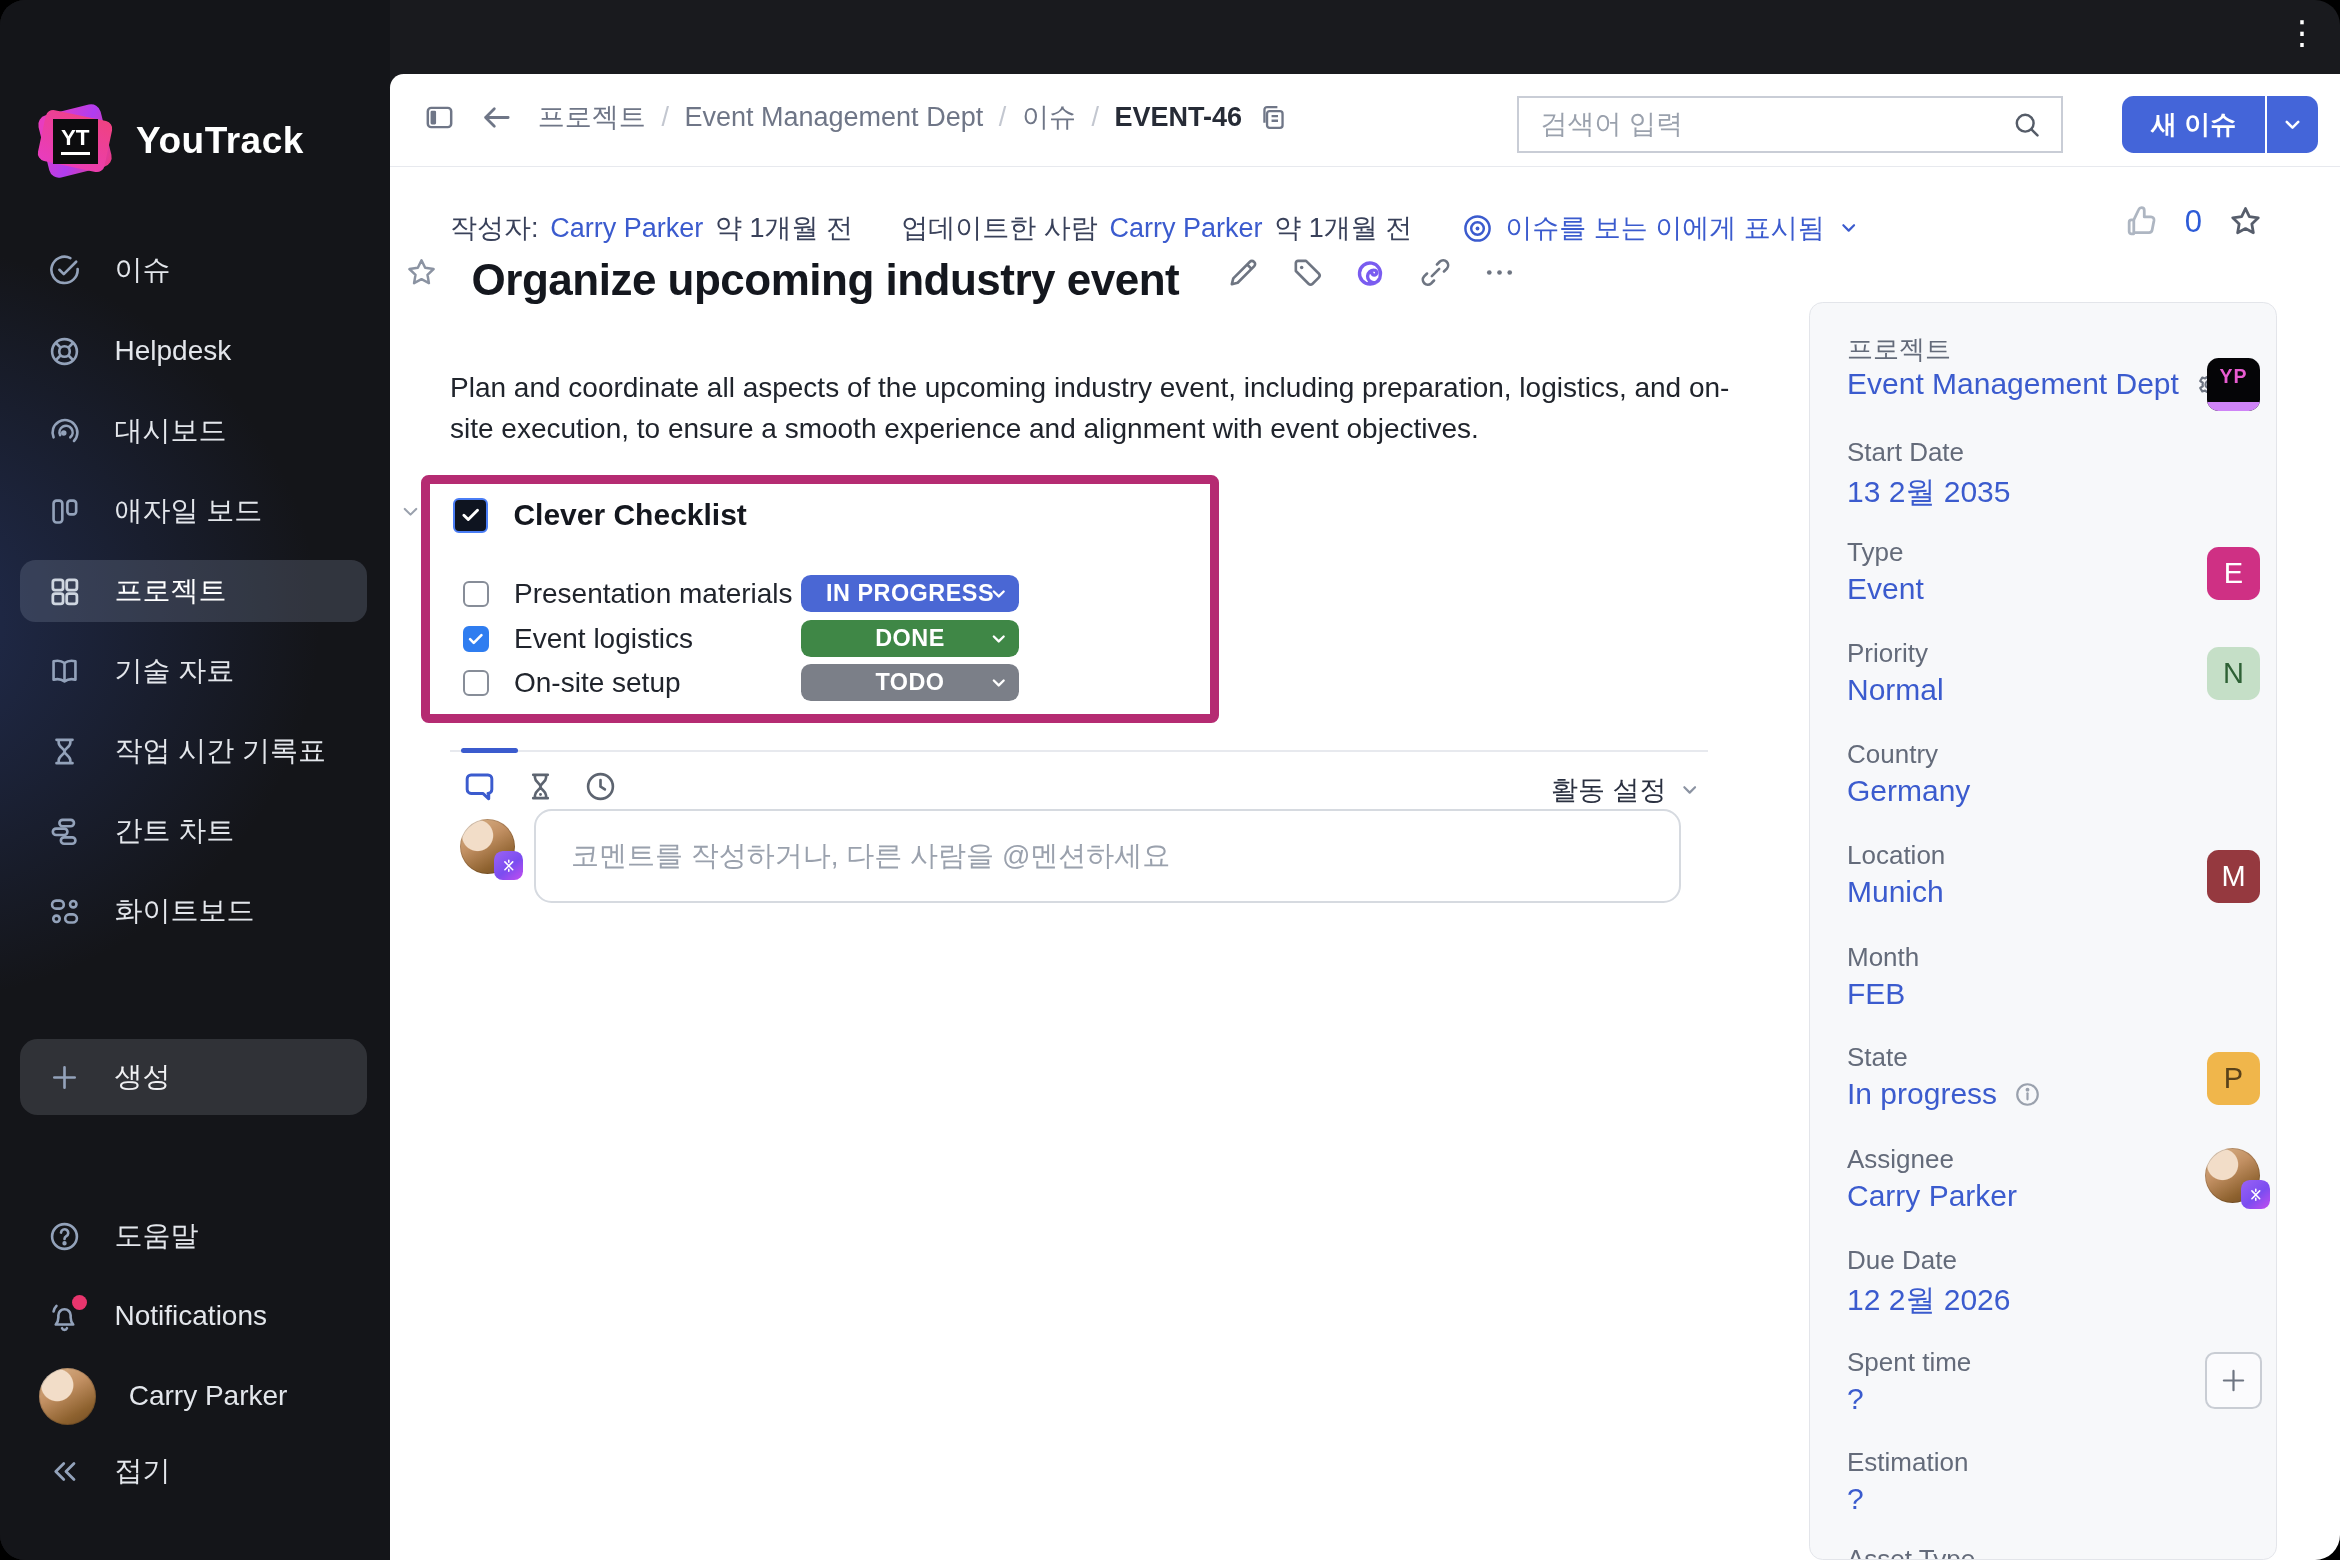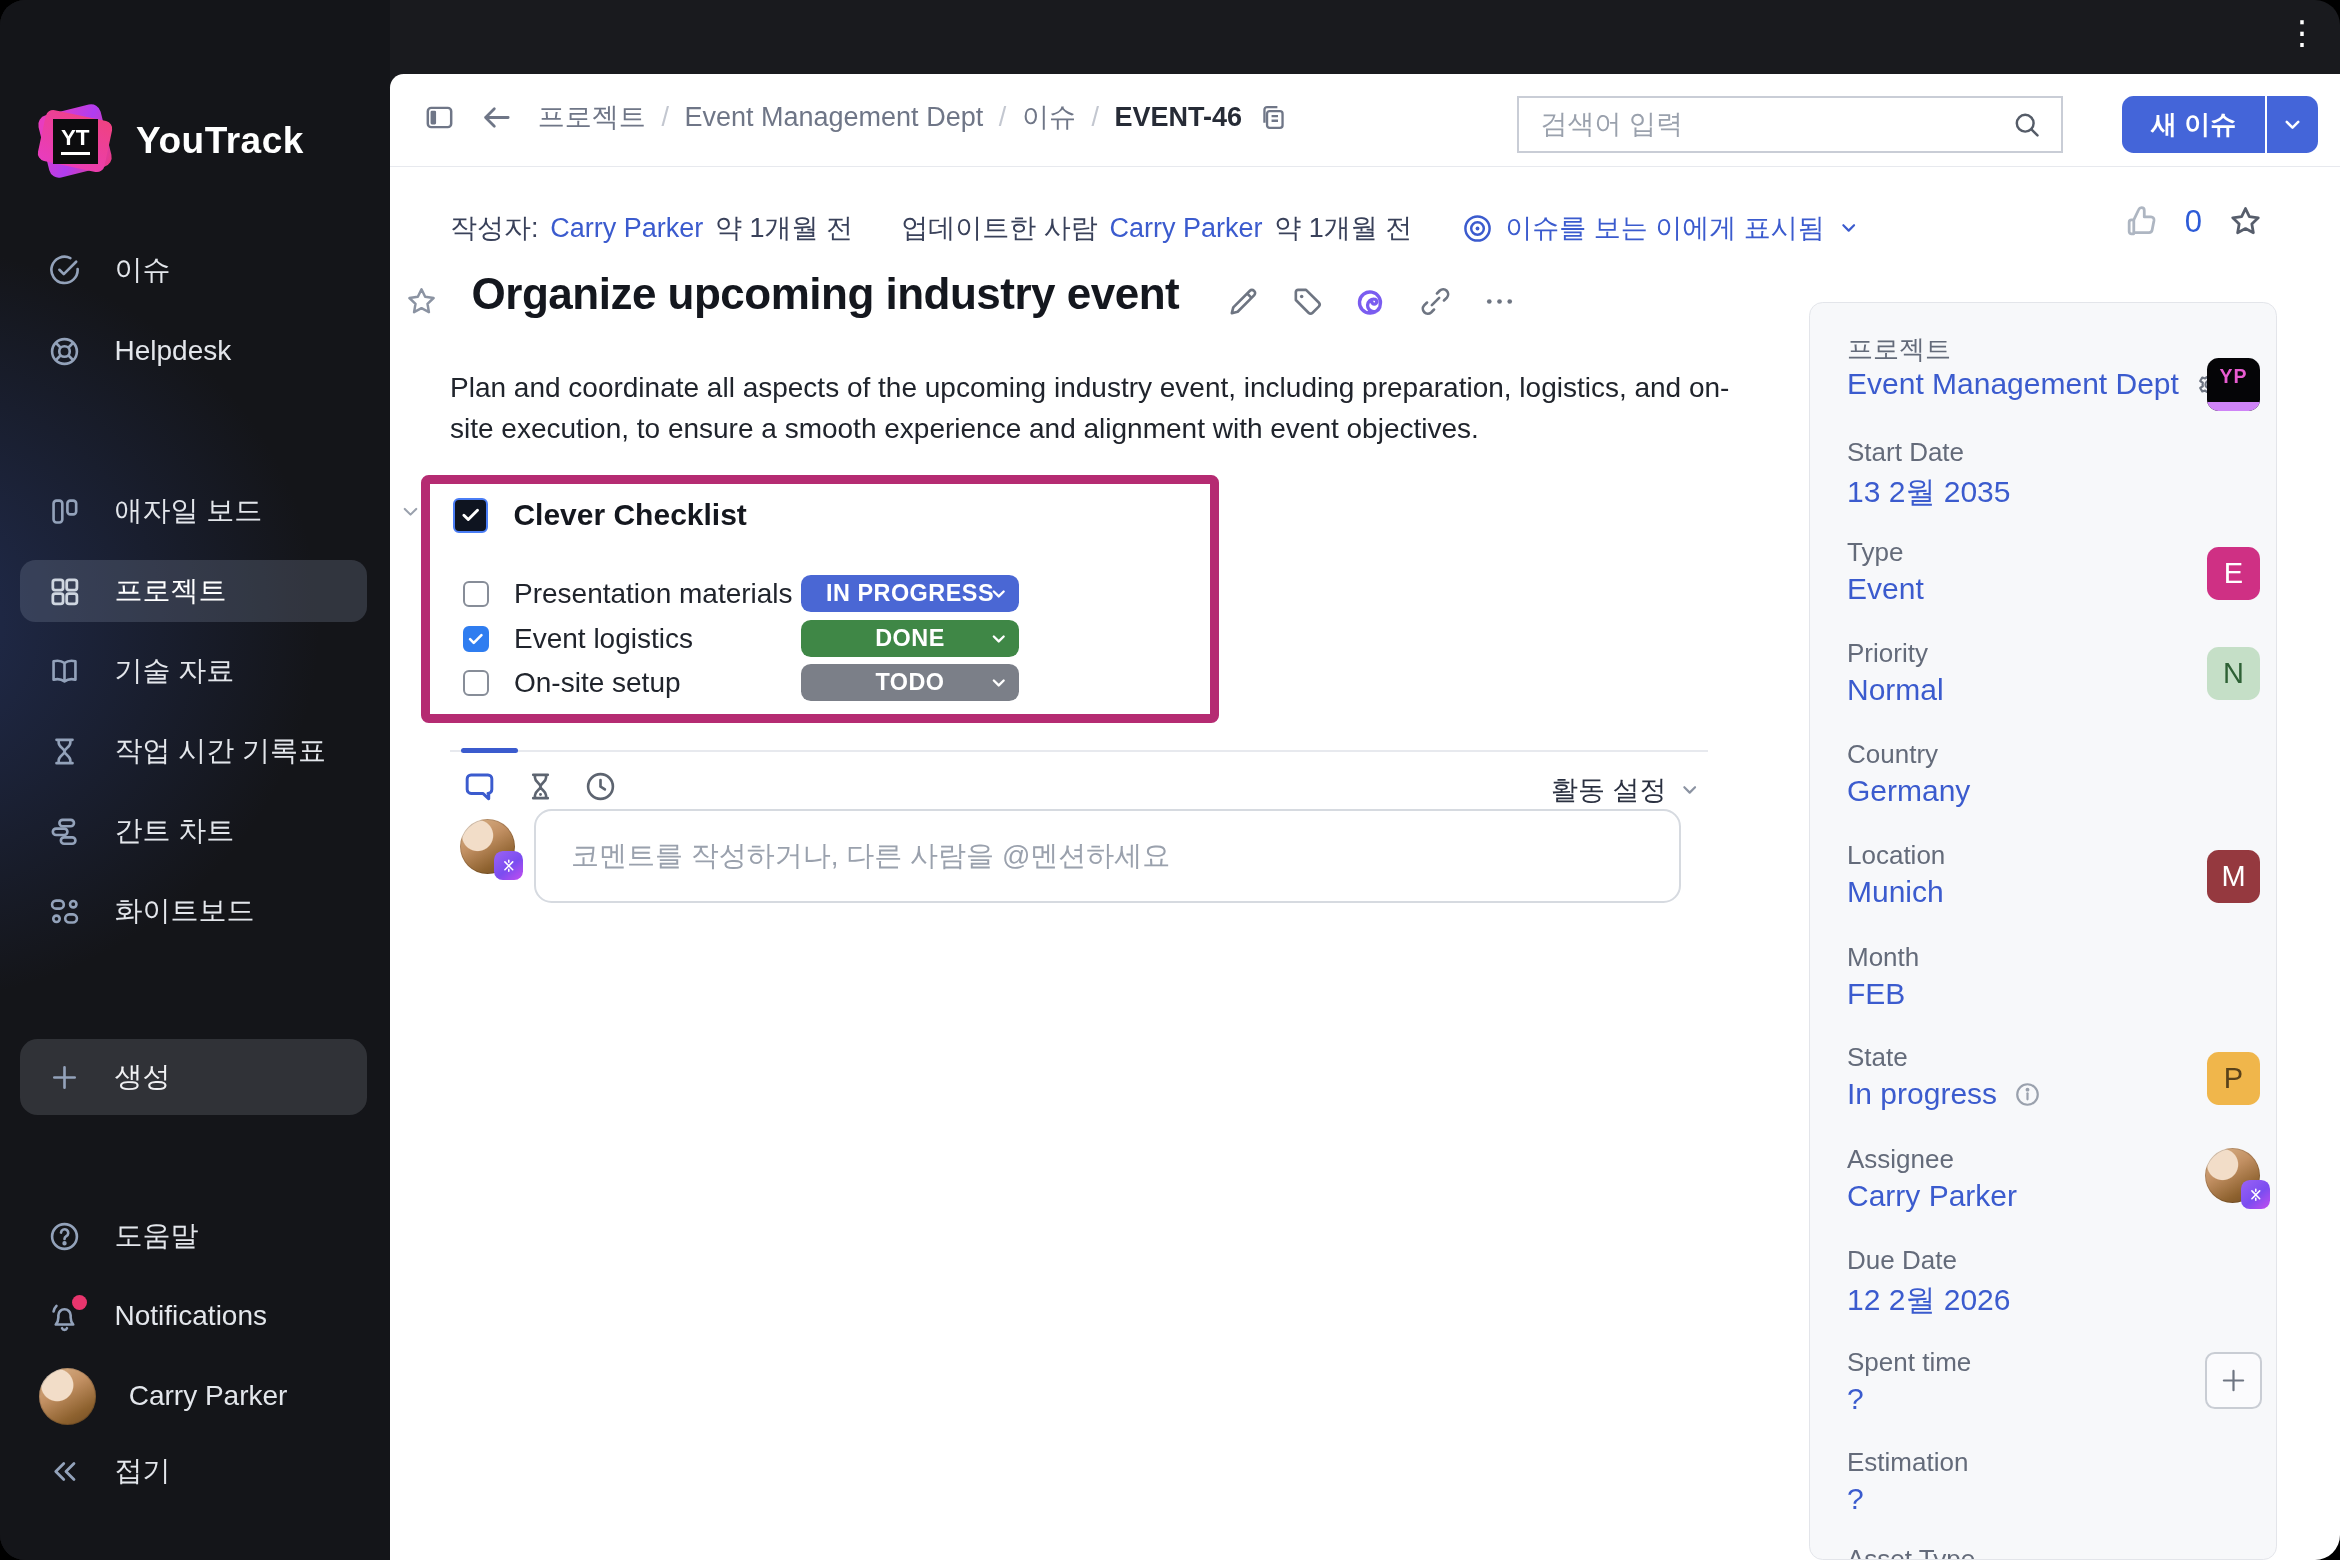--- a/index.html
+++ b/index.html
@@ -41,21 +41,21 @@
   .searchbox input{border:none;outline:none;flex:1;font-size:27px;padding:0 21.5px;color:#30343d;font-family:inherit;background:transparent;}
   .newissue{position:absolute;left:1732px;top:22.4px;height:57px;display:flex;border-radius:11.7px;overflow:hidden;}
   .newissue .main{background:#4465d9;color:#fff;font-size:26px;font-weight:bold;display:flex;align-items:center;padding:0 29px;}
   .newissue .split{width:2px;background:rgba(255,255,255,.9);}
   .newissue .dd{background:#4465d9;color:#fff;width:51px;display:flex;align-items:center;justify-content:center;}
   .meta{position:absolute;left:60px;top:136px;display:flex;align-items:center;gap:11.7px;font-size:27px;color:#39415a;}
   .meta .lnk{color:#3b5bce;}
   .meta .gap{width:25px;}
   .likes{position:absolute;right:76px;top:129px;display:flex;align-items:center;gap:25px;color:#9aa3b2;}
   .likes .cnt{color:#2d5bd7;font-size:31px;}
-  .title-row{position:absolute;left:13.7px;top:195px;display:flex;align-items:flex-end;gap:29px;}
+  .title-row{position:absolute;left:13.7px;top:181px;display:flex;align-items:flex-start;gap:29px;}
   .title{font-size:44px;font-weight:bold;color:#14171e;letter-spacing:-0.5px;margin:0 17.6px 0 3.9px;}
   .ticon{color:#6e7582;display:flex;align-items:center;}
   .desc{position:absolute;left:60px;top:293px;width:1297px;font-size:28px;line-height:41px;color:#20242c;}
   
   .annot{position:absolute;left:31px;top:401px;width:780px;height:230px;border:9.8px solid #b52b72;border-radius:7.8px;background:#fff;}
   .chk-collapse{position:absolute;left:7.8px;top:425px;color:#9aa1ad;}
   .chk-head{position:absolute;left:23.4px;top:13.7px;display:flex;align-items:center;gap:25px;}
   .chk-head .box{width:31px;height:31px;border-radius:5.9px;background:#0e1420;border:2.9px solid #4a7df5;display:flex;align-items:center;justify-content:center;}
   .chk-title{font-size:30px;font-weight:bold;color:#14171e;}
   .chk-row{position:absolute;left:33px;display:flex;align-items:center;gap:25px;height:39px;}
@@ -123,20 +123,30 @@
     <div class="side-item" style="top:320px">
       <span class="side-icon">
           <svg width="35" height="35" viewBox="0 0 24 24" fill="none" stroke="currentColor" stroke-width="1.8">
             <circle cx="12" cy="12" r="8.5"></circle>
             <circle cx="12" cy="12" r="3.6"></circle>
             <path d="M6 6l3.4 3.4M18 6l-3.4 3.4M6 18l3.4-3.4M18 18l-3.4-3.4"></path>
           </svg>
         </span>
       <span>Helpdesk</span>
     </div>
+    <div class="side-item" style="top:400px">
+      <span class="side-icon">
+          <svg width="35" height="35" viewBox="0 0 24 24" fill="none" stroke="currentColor" stroke-width="1.8" stroke-linecap="round">
+            <path d="M4.5 16a8.5 8.5 0 1 1 14 2.5"></path>
+            <path d="M9 14.5a4.5 4.5 0 1 1 7 1.5"></path>
+            <circle cx="11.5" cy="13" r="1" fill="currentColor"></circle>
+          </svg>
+        </span>
+      <span>대시보드</span>
+    </div>
     <div class="side-item" style="top:480px">
       <span class="side-icon">
           <svg width="35" height="35" viewBox="0 0 24 24" fill="none" stroke="currentColor" stroke-width="1.8">
             <rect x="4.5" y="4.5" width="6" height="15" rx="2"></rect>
             <rect x="14" y="4.5" width="6" height="9.5" rx="2"></rect>
           </svg>
         </span>
       <span>애자일 보드</span>
     </div>
     <div class="side-item active" style="top:560px">

